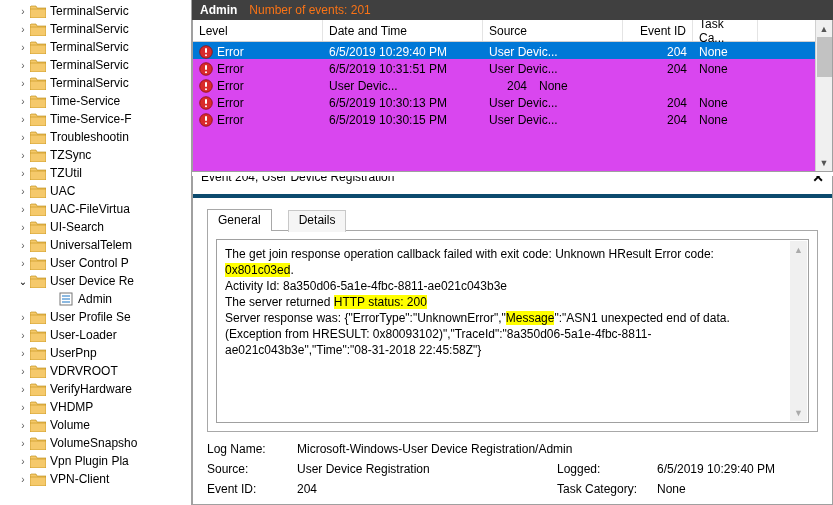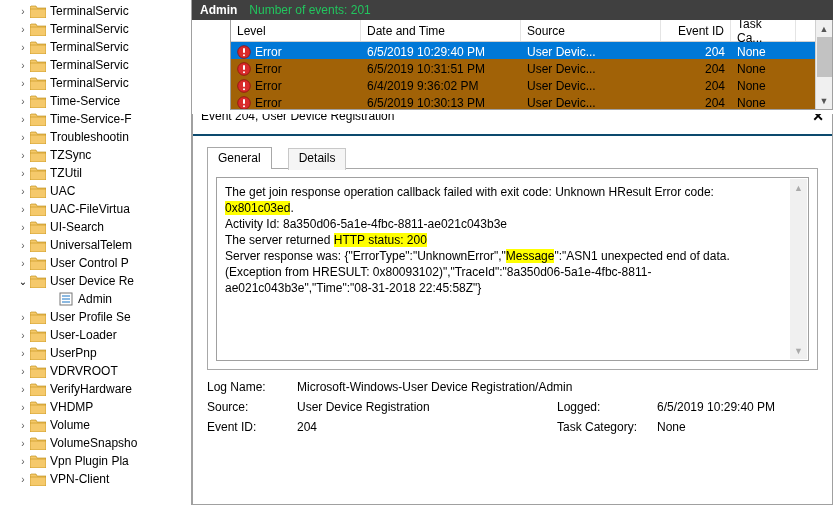--- a/index.html
+++ b/index.html
@@ -64,30 +64,29 @@
   .header {
     background: #404040;
     color: #fff;
     height: 20px;
     display: flex;
     align-items: center;
     padding: 0 8px;
     font-size: 12px;
   }
   .header .title { font-weight: bold; margin-right: 12px; }
-  .header .count { color: #22c55e; }
+  .header .count { color: #f97316; }
 
   
   .events {
-    height: 90px;
+    height: 152px;
     border: 1px solid #a0a0a0;
     border-top: none;
     position: relative;
-    background:#a16207;
-    margin-left:38px;
+    background:#d946ef;
   }
   .events-inner { height:100%; overflow:hidden; }
   .evt-head {
     display:flex;
     height:22px;
     align-items:center;
     border-bottom: 1px solid #d0d0d0;
     background: #fff;
   }
   .evt-head .col {
@@ -126,21 +125,21 @@
     border:1px solid #a0a0a0;
     border-top:none;
     margin-top:4px;
     background:#fff;
     display:flex; flex-direction:column;
     overflow:hidden;
   }
   .details-head {
     display:flex; align-items:center; justify-content:space-between;
     height:22px; padding:0 8px 16px 8px;
-    border-bottom:2px solid #0c4a6e;
+    border-bottom:4px solid #0c4a6e;
   }
   .details-head .title { font-size:12px; }
   .details-head .close { font-family: Arial; font-size:14px; font-weight:bold; cursor:default; }
   .details-body { flex:1; padding:10px 14px 6px 14px; overflow:hidden; }
   .tabs { display:flex; gap:16px; margin-bottom:0; position:relative; top:1px; }
   .tab {
     padding:3px 10px 4px 10px;
     border:1px solid #a8a8a8;
     background:#fff;
     font-size:12px;
@@ -507,21 +506,20 @@
             <div class="col col-level">
               <span class="err-icon">
                 <svg viewBox="0 0 14 14">
                   <circle cx="7" cy="7" r="6.3" fill="#d92b2b" stroke="#8a0f0f" stroke-width="0.8"></circle>
                   <rect x="6" y="3" width="2" height="5" rx="1" fill="#fff"></rect>
                   <rect x="6" y="9.3" width="2" height="2" rx="1" fill="#fff"></rect>
                 </svg>
               </span>
               <span>Error</span>
             </div>
-            <div class="col col-date">6/4/2019 9:36:02 PM</div>
             <div class="col col-src">User Devic...</div>
             <div class="col col-id">204</div>
             <div class="col col-cat">None</div>
           </div>
           <div class="evt-row">
             <div class="col col-level">
               <span class="err-icon">
                 <svg viewBox="0 0 14 14">
                   <circle cx="7" cy="7" r="6.3" fill="#d92b2b" stroke="#8a0f0f" stroke-width="0.8"></circle>
                   <rect x="6" y="3" width="2" height="5" rx="1" fill="#fff"></rect>

